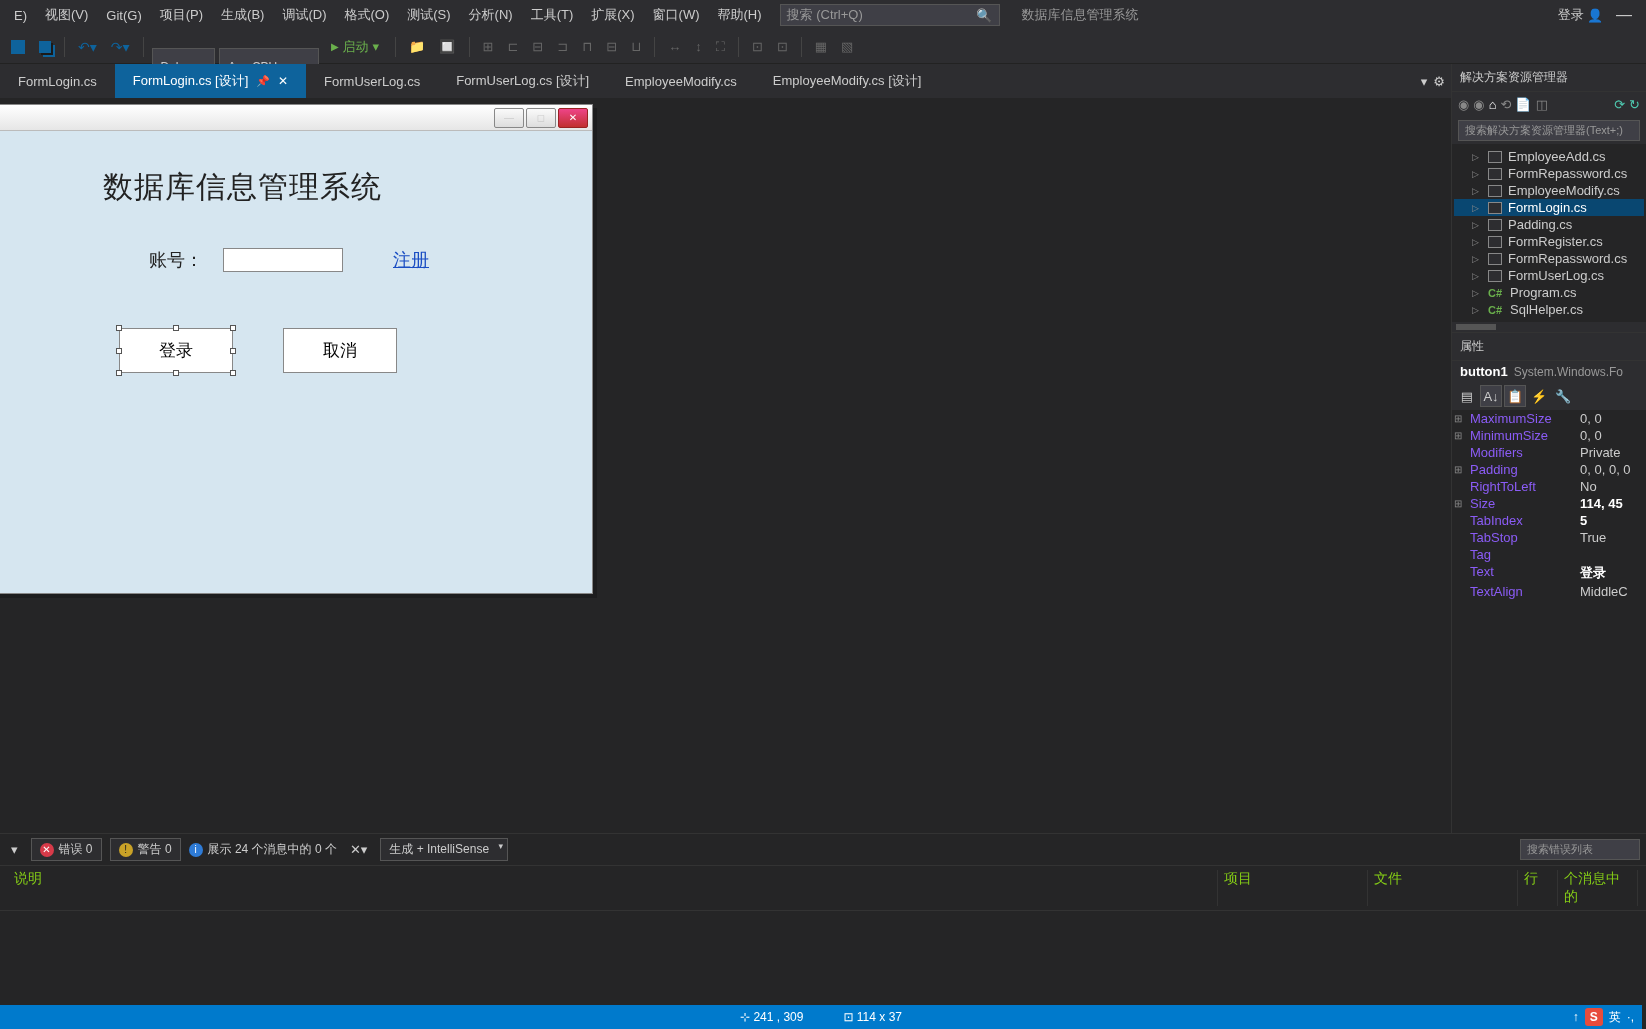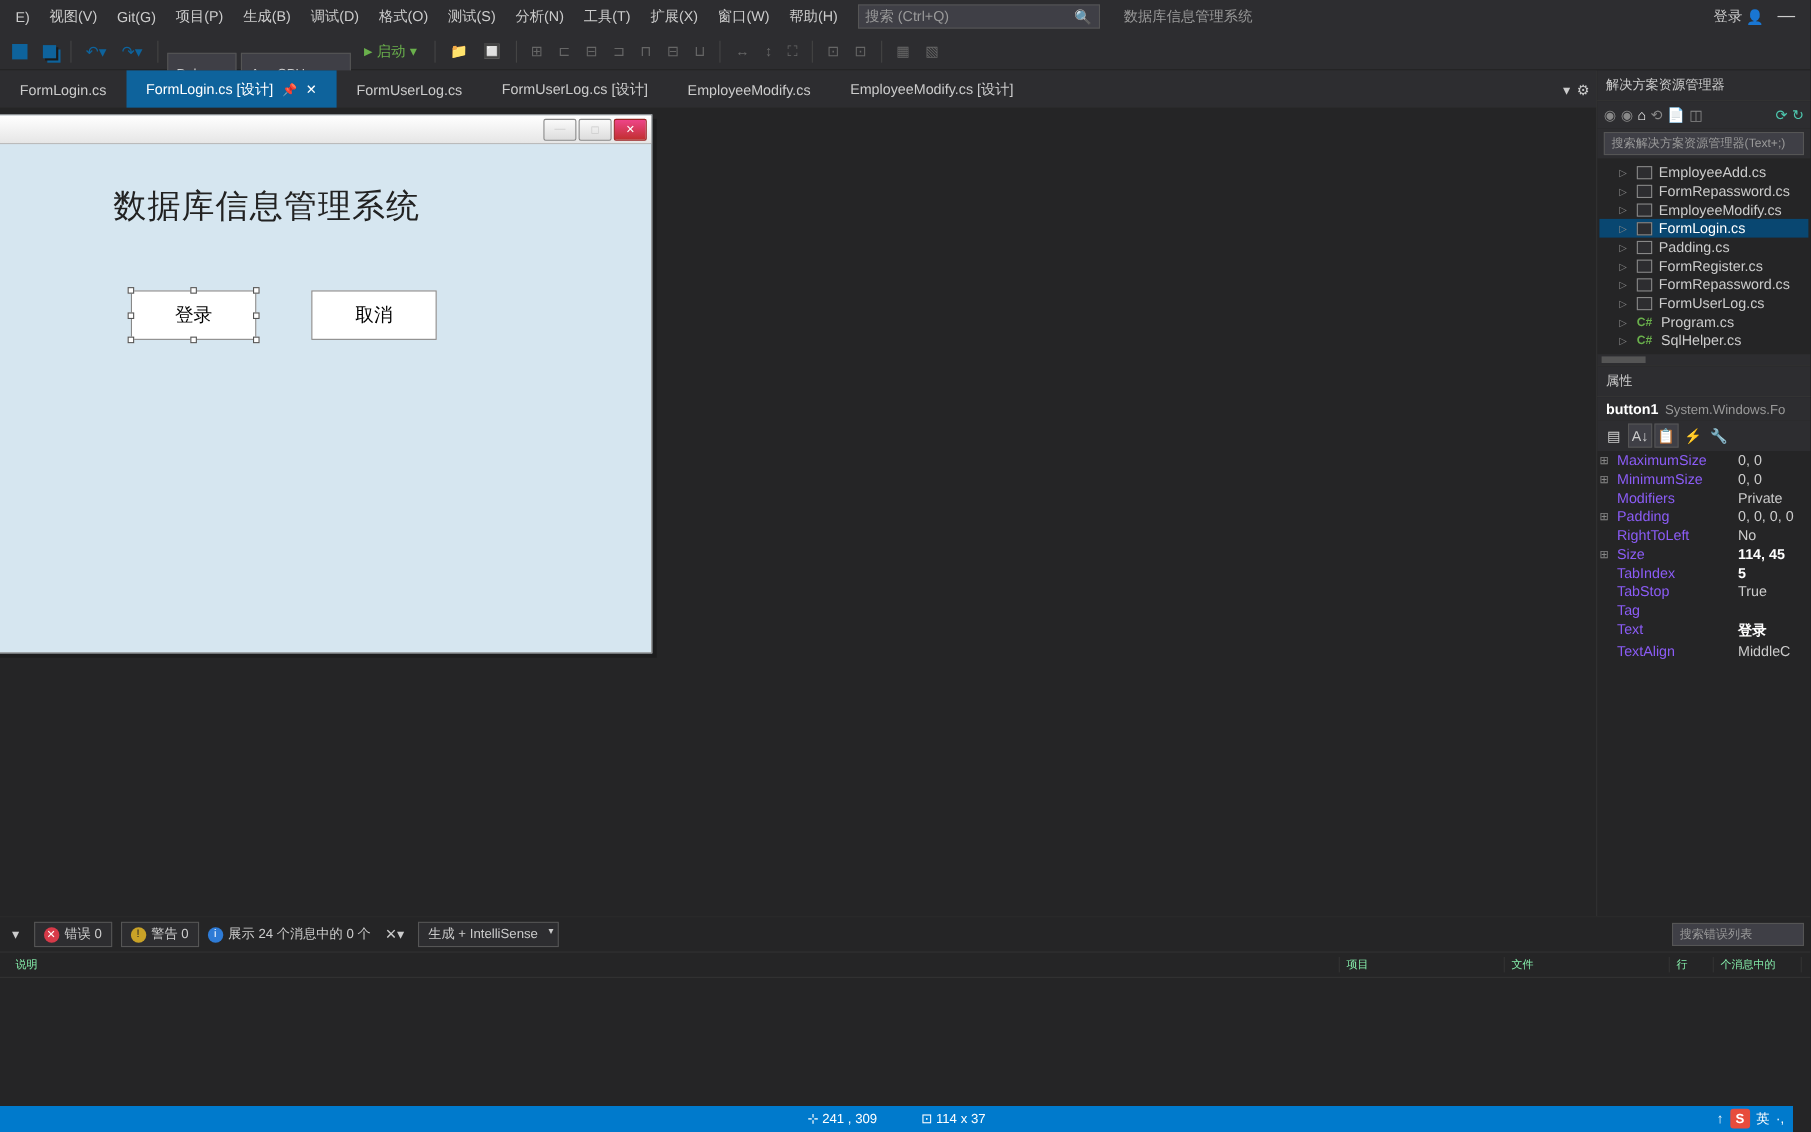--- a/index.html
+++ b/index.html
@@ -92,25 +92,25 @@
 
 .bottom-pane { height: 196px; background: #252526; border-top: 1px solid #333; display: flex; flex-direction: column;}
 .error-toolbar { display: flex; align-items: center; height: 32px; padding: 0 6px; gap: 8px; border-bottom: 1px solid #333; background: #252526;}
 .err-pill { display: flex; align-items: center; gap: 5px; padding: 2px 8px; border: 1px solid #555; background: #2d2d30; cursor: pointer; font-size: 12px;}
 .err-pill .err-icon { width: 14px; height: 14px; border-radius: 50%; display: flex; align-items: center; justify-content: center; font-size: 10px; color: #fff;}
 .err-icon.red { background: #d73a49; } .err-icon.yellow { background: #c9a227; color:#222;} .err-icon.blue { background: #2e7bd6; }
 .err-msg-text { color: #ccc; font-size: 12px;}
 .err-filter { border: 1px solid #555; padding: 2px 18px 2px 8px; position: relative; font-size:12px; background: #2d2d30; }
 .err-filter::after { content: "▾"; position: absolute; right: 4px; font-size: 9px;}
 .err-search { margin-left: auto; background: #3f3f46; border: 1px solid #555; padding: 2px 6px; color: #999; font-size: 11px; width: 120px;}
-.err-headers { display: flex; padding: 4px 8px; border-bottom: 1px solid #333; font-size: 10px; color: #86efac;}
+.err-headers { display: flex; padding: 4px 8px; border-bottom: 1px solid #333; font-size: 14px; color: #84cc16;}
 .err-headers > div { border-right: 1px solid #333; padding: 0 6px;}
 
 
-.statusbar { position: fixed; bottom: 0; left: 0; right: 16px; height: 24px; background: #007acc; color: #fff; display: flex; align-items: center; font-size: 12px; padding: 0 8px;}
+.statusbar { position: fixed; bottom: 0; left: 0; right: 4px; height: 24px; background: #007acc; color: #fff; display: flex; align-items: center; font-size: 12px; padding: 0 8px;}
 .statusbar .sb-center { position: absolute; left: 50%; transform: translateX(-50%); display: flex; gap: 40px;}
 .statusbar .sb-right { margin-left: auto; display: flex; align-items: center; gap: 6px;}
 .ime-badge { background: #e74c3c; color: #fff; width: 18px; height: 18px; border-radius: 3px; display: flex; align-items: center; justify-content: center; font-weight: bold;}
 
 </style>
 </head>
 <body>
 
 <div class="menubar">
   <span class="menu-item">E)</span>
@@ -209,20 +209,25 @@
 
     <div class="designer">
       <div class="winform">
         <div class="winform-titlebar">
           <div class="wf-ctrl">—</div>
           <div class="wf-ctrl">◻</div>
           <div class="wf-ctrl close">✕</div>
         </div>
         <div class="winform-body">
           <div class="winform-title">数据库信息管理系统</div>
+          <div class="form-row">
+            <label>账号：</label>
+            <input type="text" style="">
+            <span class="reg-link">注册</span>
+          </div>
           <div class="btn-row">
             <button class="wf-button selected">
               <span>登录</span>
               <span class="sel-handle sh-nw"></span>
               <span class="sel-handle sh-n"></span>
               <span class="sel-handle sh-ne"></span>
               <span class="sel-handle sh-w"></span>
               <span class="sel-handle sh-e"></span>
               <span class="sel-handle sh-sw"></span>
               <span class="sel-handle sh-s"></span>

